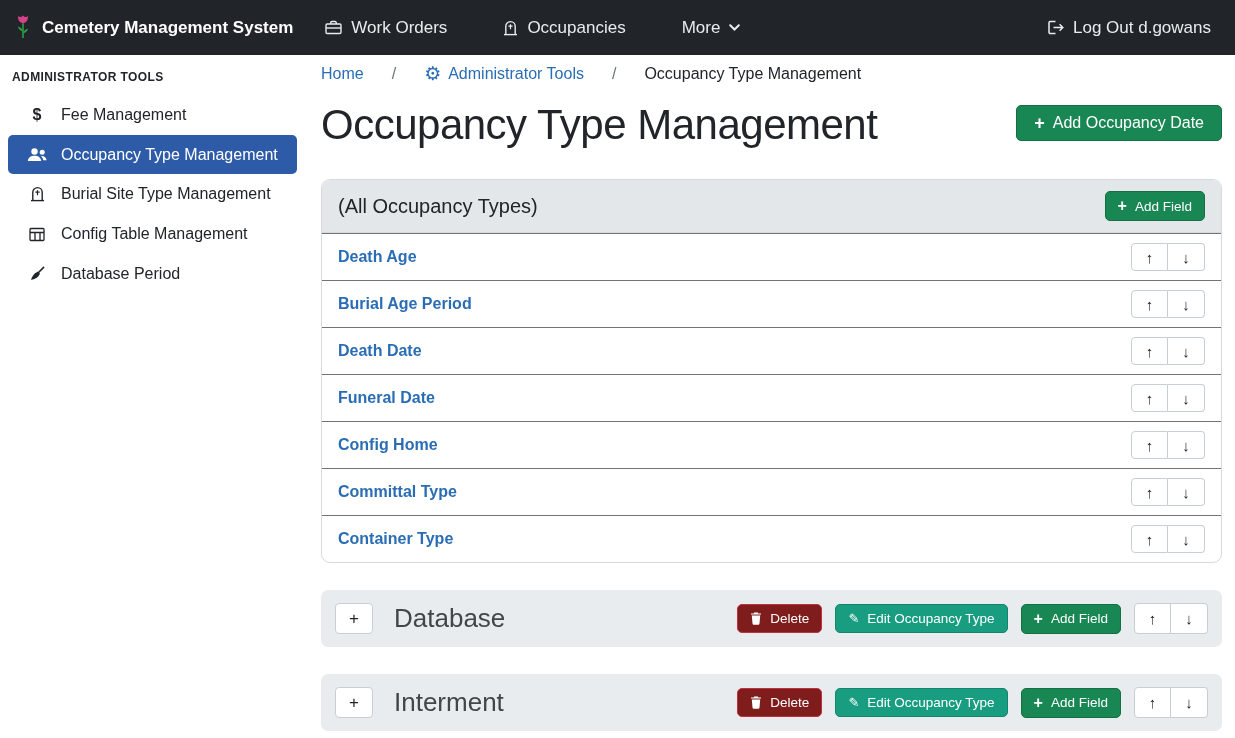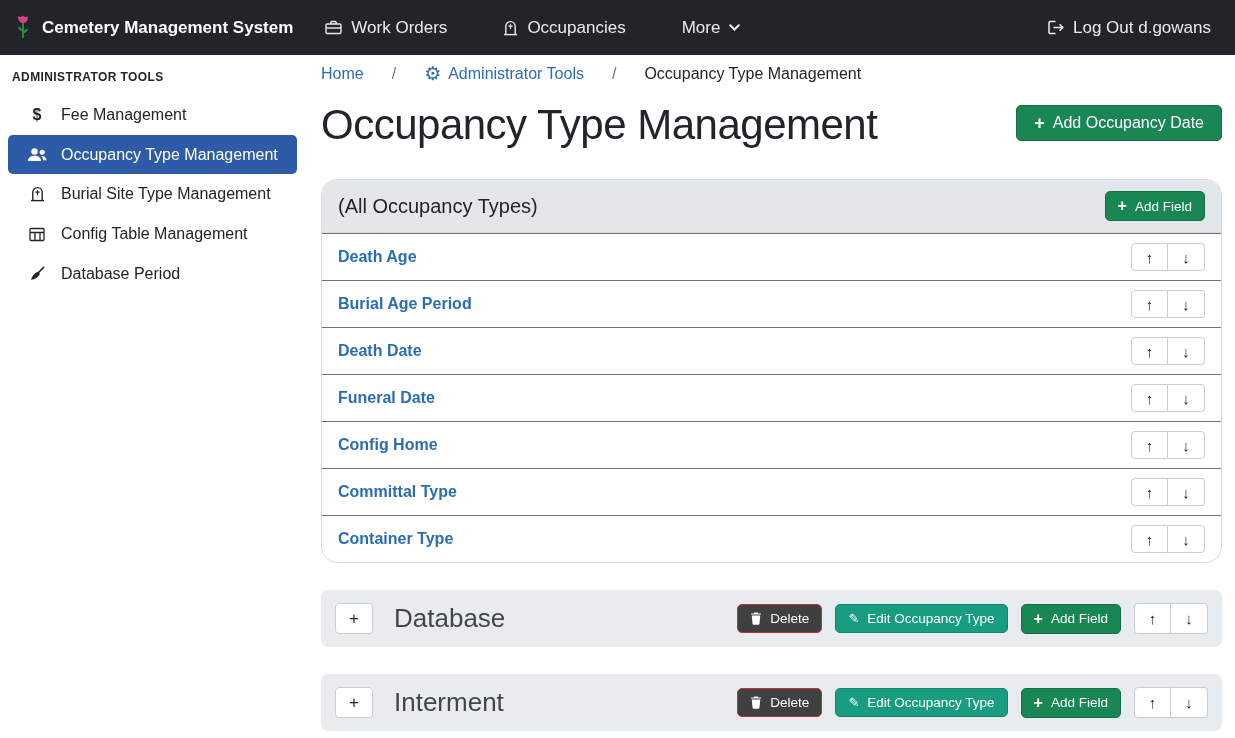--- a/index.html
+++ b/index.html
@@ -66,37 +66,37 @@
 
   
   .btn {
     display: inline-flex; align-items: center; gap: 8px;
     border-radius: 5px; cursor: pointer; color: #fff;
     border: 1px solid transparent; font-family: inherit; white-space: nowrap;
   }
   .btn-lg { font-size: 16px; padding: 8px 17px; margin-top: 4px; }
   .btn-sm { font-size: 13.5px; padding: 6px 12px; }
   .btn-success { background: #198754; border-color: #156f45; }
-  .btn-danger  { background: #404040; border-color: #c22f3e; }
+  .btn-danger  { background: #7f1d1d; border-color: #c22f3e; }
   .btn-teal    { background: #199d80; border-color: #14846b; }
   .plus-glyph { font-weight: 700; font-size: 16px; line-height: 1; }
   .btn-lg .plus-glyph { font-size: 18px; }
   .pencil-glyph { font-size: 13px; line-height: 1; }
 
   .btn-group { display: inline-flex; }
   .arrow-btn {
     width: 37px; height: 28px; background: #fff; border: 1px solid #c9ced3;
     color: #212529; font-size: 15px; display: flex; align-items: center; justify-content: center;
     cursor: pointer; font-family: inherit;
   }
   .btn-group .arrow-btn:first-child { border-radius: 4px 0 0 4px; }
   .btn-group .arrow-btn:last-child  { border-radius: 0 4px 4px 0; border-left: none; }
 
   
-  .card { border: 1px solid #d6dadd; border-radius: 16px; overflow: hidden; background: #fff; }
+  .card { border: 1px solid #d6dadd; border-radius: 9px; overflow: hidden; background: #fff; }
   .card-header {
     background: #e4e7ea; padding: 11px 16px; display: flex;
     align-items: center; justify-content: space-between; border-bottom: 1px solid #d6dadd;
   }
   .card-title { font-size: 20px; color: #212529; }
   .field-row {
     display: flex; align-items: center; justify-content: space-between;
     height: 47px; padding: 0 16px; border-top: 1px solid #737373;
   }
   .field-row:first-of-type { border-top: none; }

